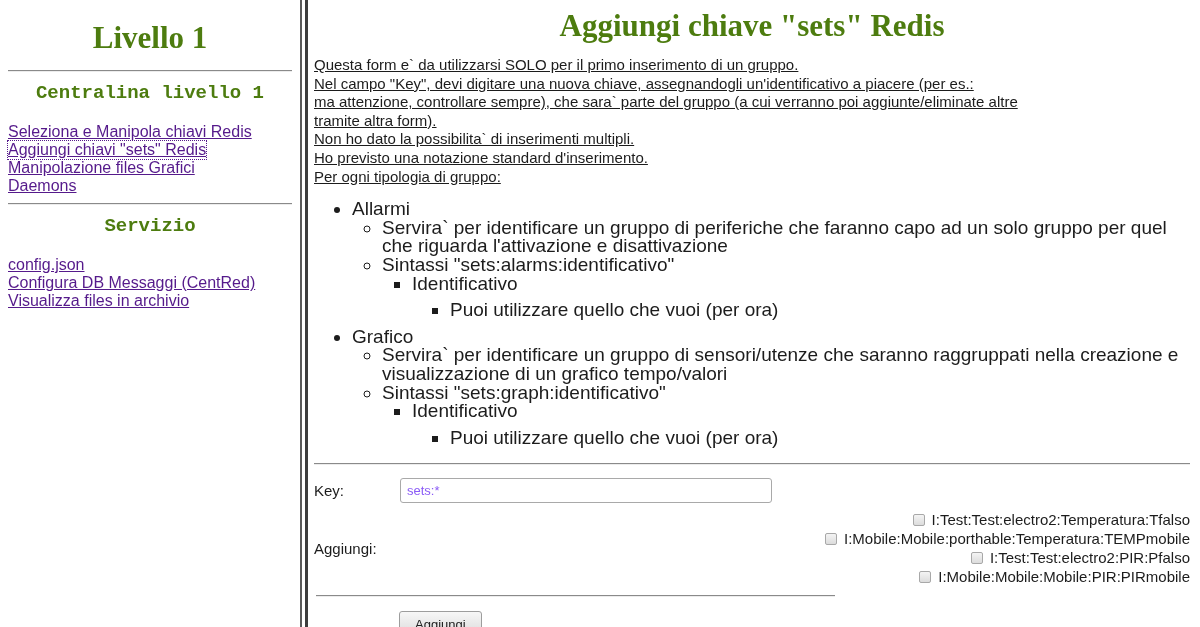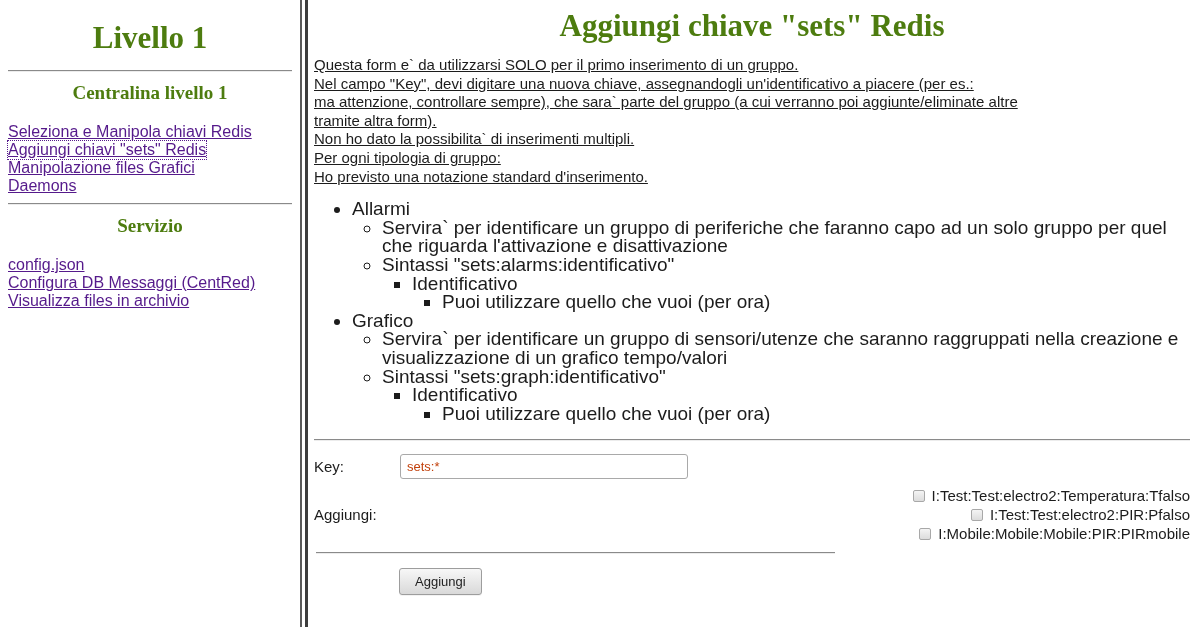--- a/index.html
+++ b/index.html
@@ -34,21 +34,21 @@
 
   
   h1, h3 {
     font-family: "Liberation Serif", "DejaVu Serif", serif;
     font-weight: bold;
     text-align: center;
     color: #4d7c0f;
   }
   .left-frame h1 { font-size: 31px; margin: 12px 0 14px; }
   .right-frame h1 { font-size: 31px; margin: 2px 0 12px; }
-  h3 { font-size: 19px; margin: 0 0 19px; }
+  h3 { font-size: 19px; margin: 0 0 19px; font-family: Liberation Mono, monospace; }
 
   
   hr {
     height: 0;
     border: none;
     border-top: 1px solid #8a8a8a;
     border-bottom: 1px solid #ececec;
   }
   .left-frame hr { margin: 8px 0 10px; }
   .rule-top { margin: 15px 0 13px; }
@@ -67,40 +67,40 @@
   .nav-links a.focused { outline: 1px dotted #551A8B; }
   .nav-links { margin-bottom: 6px; }
 
   
   .intro { font-size: 15px; line-height: 18.6px; margin: 0; text-decoration: underline; }
 
   
   ul.lvl1 { margin: 14px 0 16px; padding-left: 38px; list-style-type: disc; font-size: 19px; line-height: 18.6px; }
   ul.lvl2 { margin: 0; padding-left: 30px; list-style-type: circle; }
   ul.lvl3 { margin: 0; padding-left: 30px; list-style-type: square; }
-  ul.lvl4 { margin: 0; padding-left: 30px; list-style-type: square; }
+  ul.lvl4 { margin: 8px; padding-left: 30px; list-style-type: square; }
   ul li { margin: 0; }
   .wrap-item { max-width: 810px; }
 
   
   .form-row {
     display: grid;
     grid-template-columns: 86px 1fr;
     align-items: center;
   }
   .form-row.options-row { align-items: center; margin-top: 7px; }
   .field-label { font-size: 15px; color: #1c1c1c; }
   .key-input {
-    width: 288px; height: 25px;
+    width: 372px; height: 25px;
     border: 1px solid #a9a9a9;
     border-radius: 3px;
     padding: 2px 6px;
     font-family: "Liberation Sans", sans-serif;
     font-size: 13px;
-    color: #c2410c;
+    color: #8b5cf6;
     background: #fff;
   }
   .option-line {
     display: flex;
     align-items: center;
     height: 19px;
     font-size: 15px;
     cursor: default;
     justify-content: flex-end;
   }
@@ -156,22 +156,22 @@
 
 <div class="right-frame">
   <h1>Aggiungi chiave "sets" Redis</h1>
 
   <div class="intro">
     <div>Questa form e` da utilizzarsi SOLO per il primo inserimento di un gruppo.</div>
     <div>Nel campo "Key", devi digitare una nuova chiave, assegnandogli un'identificativo a piacere (per es.:</div>
     <div>ma attenzione, controllare sempre), che sara` parte del gruppo (a cui verranno poi aggiunte/eliminate altre</div>
     <div>tramite altra form).</div>
     <div>Non ho dato la possibilita` di inserimenti multipli.</div>
+    <div>Ho previsto una notazione standard d'inserimento.</div>
     <div>Per ogni tipologia di gruppo:</div>
-    <div>Ho previsto una notazione standard d'inserimento.</div>
   </div>
 
   <ul class="lvl1">
     <li>
       <span>Allarmi</span>
       <ul class="lvl2">
         <li class="wrap-item">
           <span>Servira` per identificare un gruppo di periferiche che faranno capo ad un solo gruppo per quel che riguarda l'attivazione e disattivazione</span>
         </li>
         <li>
@@ -222,20 +222,24 @@
 
     <div class="form-row options-row">
       <span class="field-label">Aggiungi:</span>
       <div>
         <label class="option-line">
           <span class="checkbox"></span>
           <span>I:Test:Test:electro2:Temperatura:Tfalso</span>
         </label>
         <label class="option-line">
           <span class="checkbox"></span>
+          <span>I:Mobile:Mobile:porthable:Temperatura:TEMPmobile</span>
+        </label>
+        <label class="option-line">
+          <span class="checkbox"></span>
           <span>I:Test:Test:electro2:PIR:Pfalso</span>
         </label>
         <label class="option-line">
           <span class="checkbox"></span>
           <span>I:Mobile:Mobile:Mobile:PIR:PIRmobile</span>
         </label>
       </div>
     </div>
 
     <hr class="rule-form">

